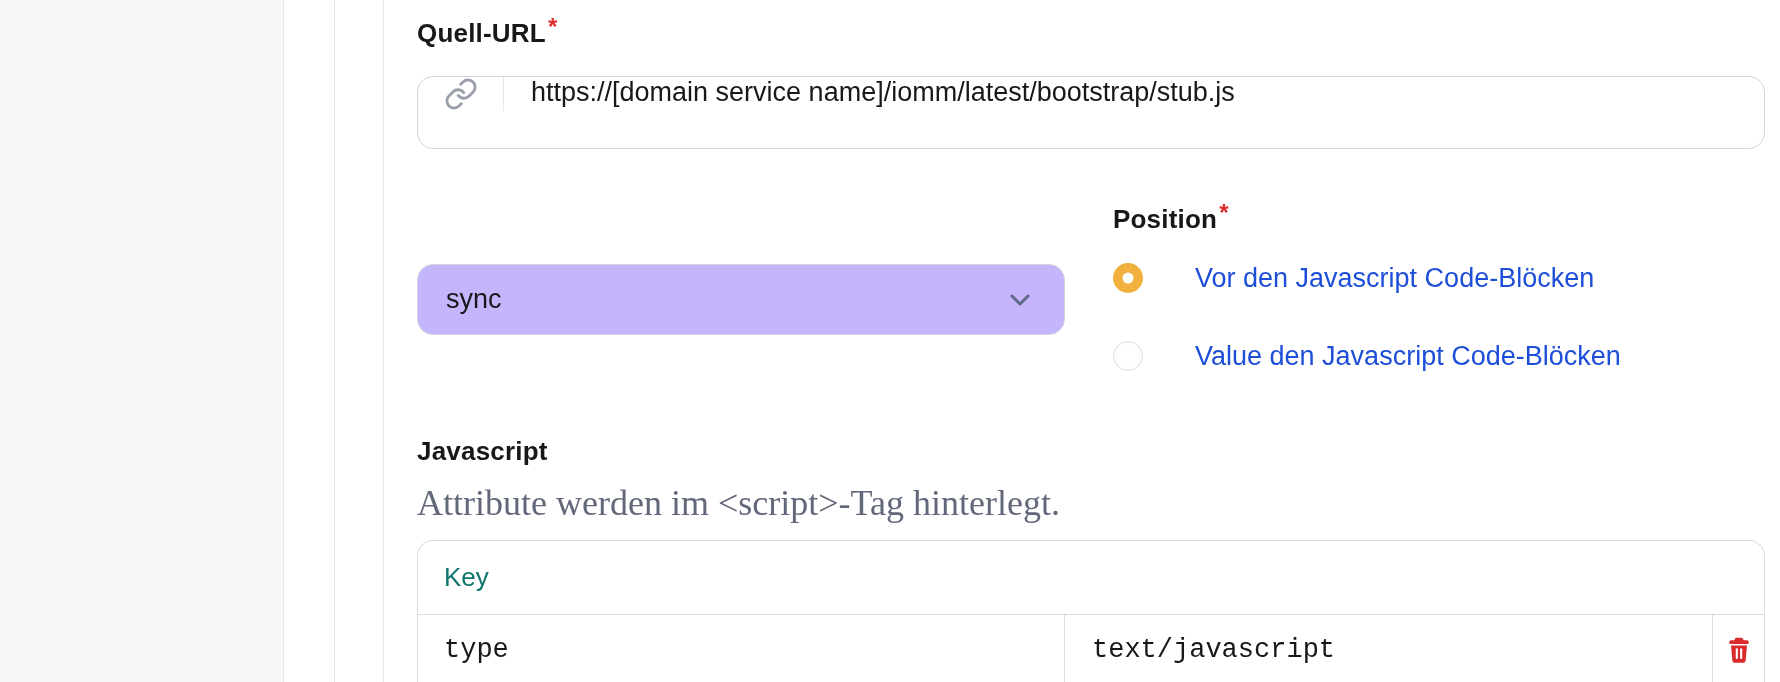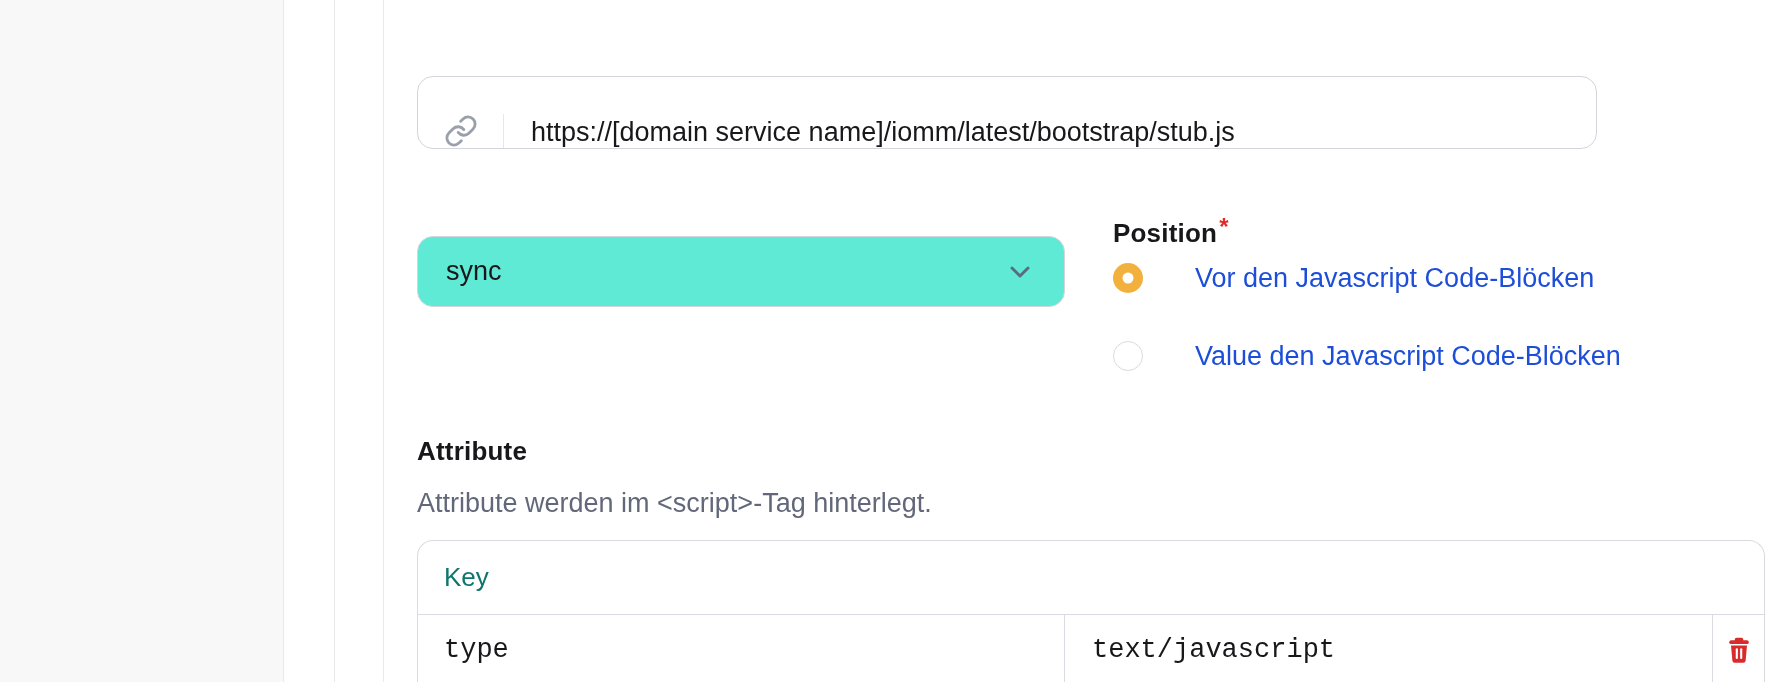--- a/index.html
+++ b/index.html
@@ -37,47 +37,47 @@
   }
   .req {
     color: #e02b2b; font-size: 24px; font-weight: 600;
     position: relative; top: -7px; margin-left: 2px;
   }
 
   
   .url-label { top: 16px; }
   .url-field {
     position: absolute; left: 0; top: 76px;
-    width: 1180px; height: 73px;
+    width: 1348px; height: 73px;
     border: 1.5px solid #d2d5dc; border-radius: 16px;
     background: #fff;
-    display: flex; align-items: flex-end;
+    display: flex; align-items: flex-start;
     overflow: hidden;
   }
   .url-prefix {
     width: 86px; flex: 0 0 86px;
     border-right: 1.5px solid #e5e7eb;
     display: flex; align-items: center; justify-content: center;
   }
   .url-input {
     flex: 1; border: none; outline: none;
     font-family: "Liberation Sans", sans-serif;
     font-size: 27px; color: #18181b;
     padding: 0 0 0 27px; background: transparent;
   }
 
   
   .ladeprozess-label { top: 202px; }
-  .position-label { top: 216px; left: 696px; }
+  .position-label { top: 202px; left: 696px; }
 
   .select {
-    position: absolute; left: 0; top: 236px;
+    position: absolute; left: 0; top: 264px;
     width: 648px; height: 71px;
     border: 1.5px solid #d2d5dc; border-radius: 16px;
-    background: #5eead4;
+    background: #c4b5fd;
     display: flex; align-items: center;
     cursor: pointer;
   }
   .select-value {
     flex: 1; padding-left: 28px;
     font-size: 27px; color: #18181b;
   }
   .select-chevron { margin-right: 28px; display: flex; }
 
   .radio-option {
@@ -101,21 +101,21 @@
   }
   .radio-circle.unselected {
     background: #ffffff; border: 1.5px solid #d7dade;
   }
   .radio-label { font-size: 27px; color: #1d4ed8; margin-left: 32px; }
 
   
   .attr-heading { top: 434px; }
   .attr-help {
     position: absolute; left: 0; top: 486px;
-    font-size: 27px; color: #62687a; line-height: 34px;
+    font-size: 36px; color: #62687a; line-height: 34px; font-family: Liberation Serif, serif;
   }
 
   .attr-table {
     position: absolute; left: 0; top: 540px;
     width: 1348px; height: 145px;
     border: 1.5px solid #d9dbe0;
     border-bottom: none;
     border-radius: 16px 16px 0 0;
     background: #fff;
     overflow: hidden;
@@ -146,20 +146,23 @@
 </style>
 </head>
 <body>
 
 <div class="sidebar"></div>
 <div class="vline vline-1"></div>
 <div class="vline vline-2"></div>
 
 <div class="content">
 
+  <div class="field-label url-label">
+    <span>Quell-URL</span><span class="req">*</span>
+  </div>
   <div class="url-field">
     <div class="url-prefix">
       <svg width="34" height="34" viewBox="0 0 24 24" fill="none" stroke="#9aa0ab" stroke-width="2" stroke-linecap="round" stroke-linejoin="round">
         <path d="M10 13a5 5 0 0 0 7.54.54l3-3a5 5 0 0 0-7.07-7.07l-1.72 1.71"></path>
         <path d="M14 11a5 5 0 0 0-7.54-.54l-3 3a5 5 0 0 0 7.07 7.07l1.71-1.71"></path>
       </svg>
     </div>
     <input class="url-input" type="text" value="https://[domain service name]/iomm/latest/bootstrap/stub.js" style="">
   </div>
 
@@ -177,21 +180,21 @@
   </div>
   <div class="radio-option radio-option-1">
     <span class="radio-circle selected"></span>
     <span class="radio-label">Vor den Javascript Code-Blöcken</span>
   </div>
   <div class="radio-option radio-option-2">
     <span class="radio-circle unselected"></span>
     <span class="radio-label">Value den Javascript Code-Blöcken</span>
   </div>
 
-  <div class="field-label attr-heading">Attribute</div>
+  <div class="field-label attr-heading">Javascript</div>
   <div class="attr-help">Attribute werden im &lt;script&gt;-Tag hinterlegt.</div>
 
   <div class="attr-table">
     <div class="thead">
       <div class="th-key">Key</div>
     </div>
     <div class="trow">
       <div class="td td-key">type</div>
       <div class="td td-value">text/javascript</div>
       <div class="td td-action">

